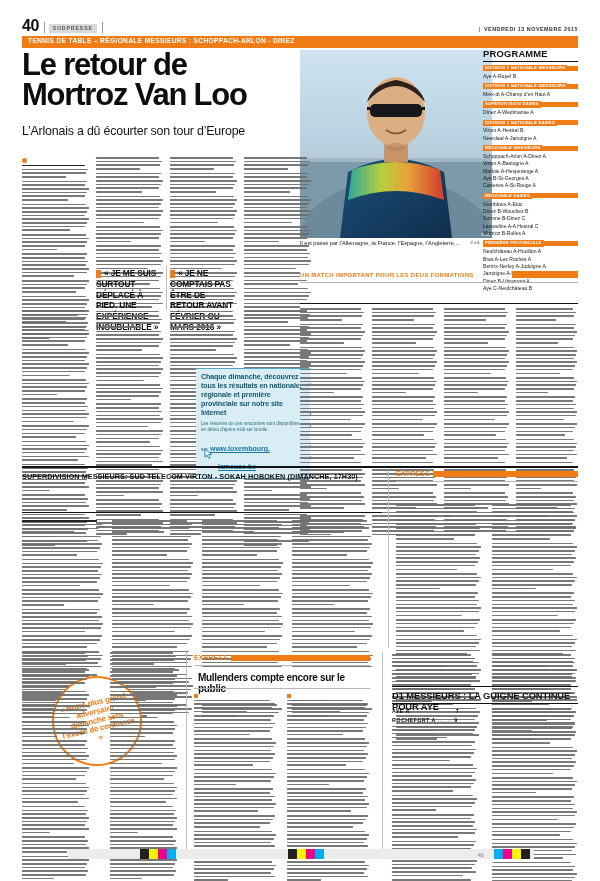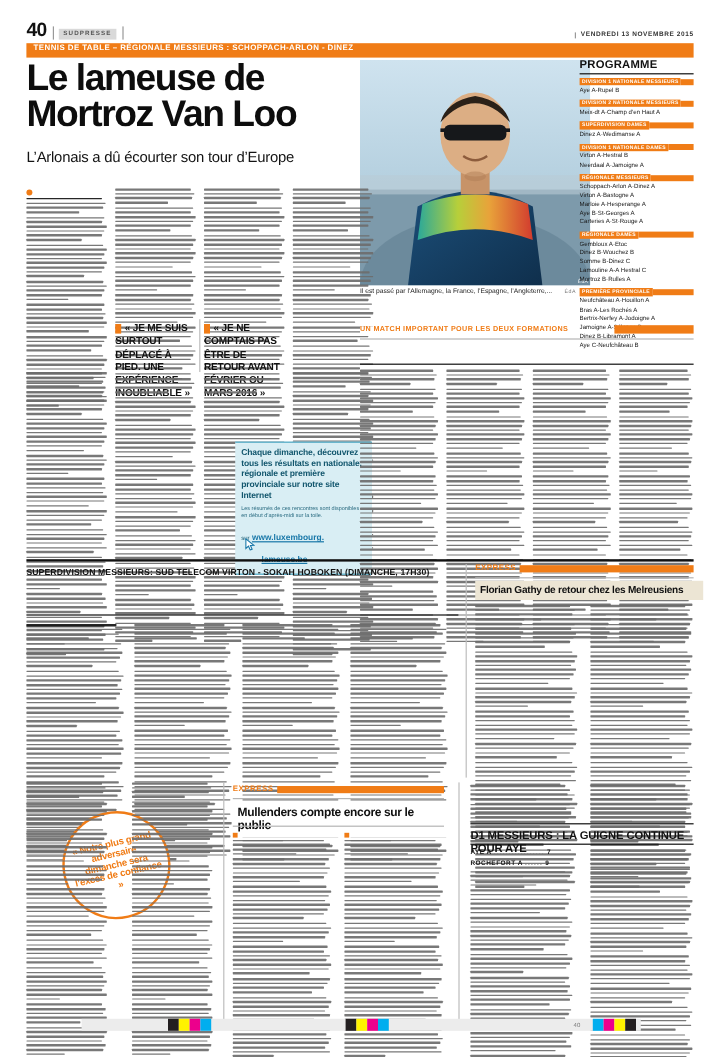--- a/index.html
+++ b/index.html
@@ -122,21 +122,21 @@
     <span class="brand">SUDPRESSE</span>
     <span class="brand-sep"></span>
     <span class="issue-date">VENDREDI 13 NOVEMBRE 2015</span>
   </div>
 
   <div class="rubric">
     <span>TENNIS DE TABLE – RÉGIONALE MESSIEURS : SCHOPPACH-ARLON - DINEZ</span>
   </div>
 
   <div class="headline">
-    <span>Le lameuse de</span>
+    <span>Le retour de</span>
     <span class="l2">Mortroz Van Loo</span>
   </div>
   <div class="standfirst">L’Arlonais a dû écourter son tour d’Europe</div>
 
   <div class="photo-main">
     <svg width="192" height="188" viewBox="0 0 192 188">
       <defs>
         <linearGradient id="sky" x1="0" y1="0" x2="0" y2="1">
           <stop offset="0" stop-color="#cfe3ef"></stop>
             <stop offset="1" stop-color="#9fc0d2"></stop>
@@ -1505,21 +1505,20 @@
   <div class="circle-q">
     <div class="inner">« Notre plus grand adversaire dimanche sera l’excès de confiance »</div>
   </div>
 
   <div class="vdiv" style="left:388px;top:470px;height:178px;"></div>
   <div class="express-kick" style="left:396px;top:470px;width:182px;">
     <span class="w">EXPRESS</span>
     <span class="bar"></span>
   </div>
   <div class="rule thin" style="left:396px;top:481px;width:182px;"></div>
-  <div class="express-head" style="left:396px;top:484px;width:182px;padding:3px 4px;font-size:8.4px;line-height:1.15;letter-spacing:-.2px;">Florian Gathy de retour chez les Melreusiens</div>
 
   <div class="col" style="left:396px;top:504px;width:86px;">
       <div id="f1">
         <div class="para">
           <div class="tl" style="width: 92%;"></div>
           <div class="tl" style="width: 97%;"></div>
           <div class="tl" style="width: 94%;"></div>
           <div class="tl" style="width: 64%;"></div>
         </div>
         <div class="para">

